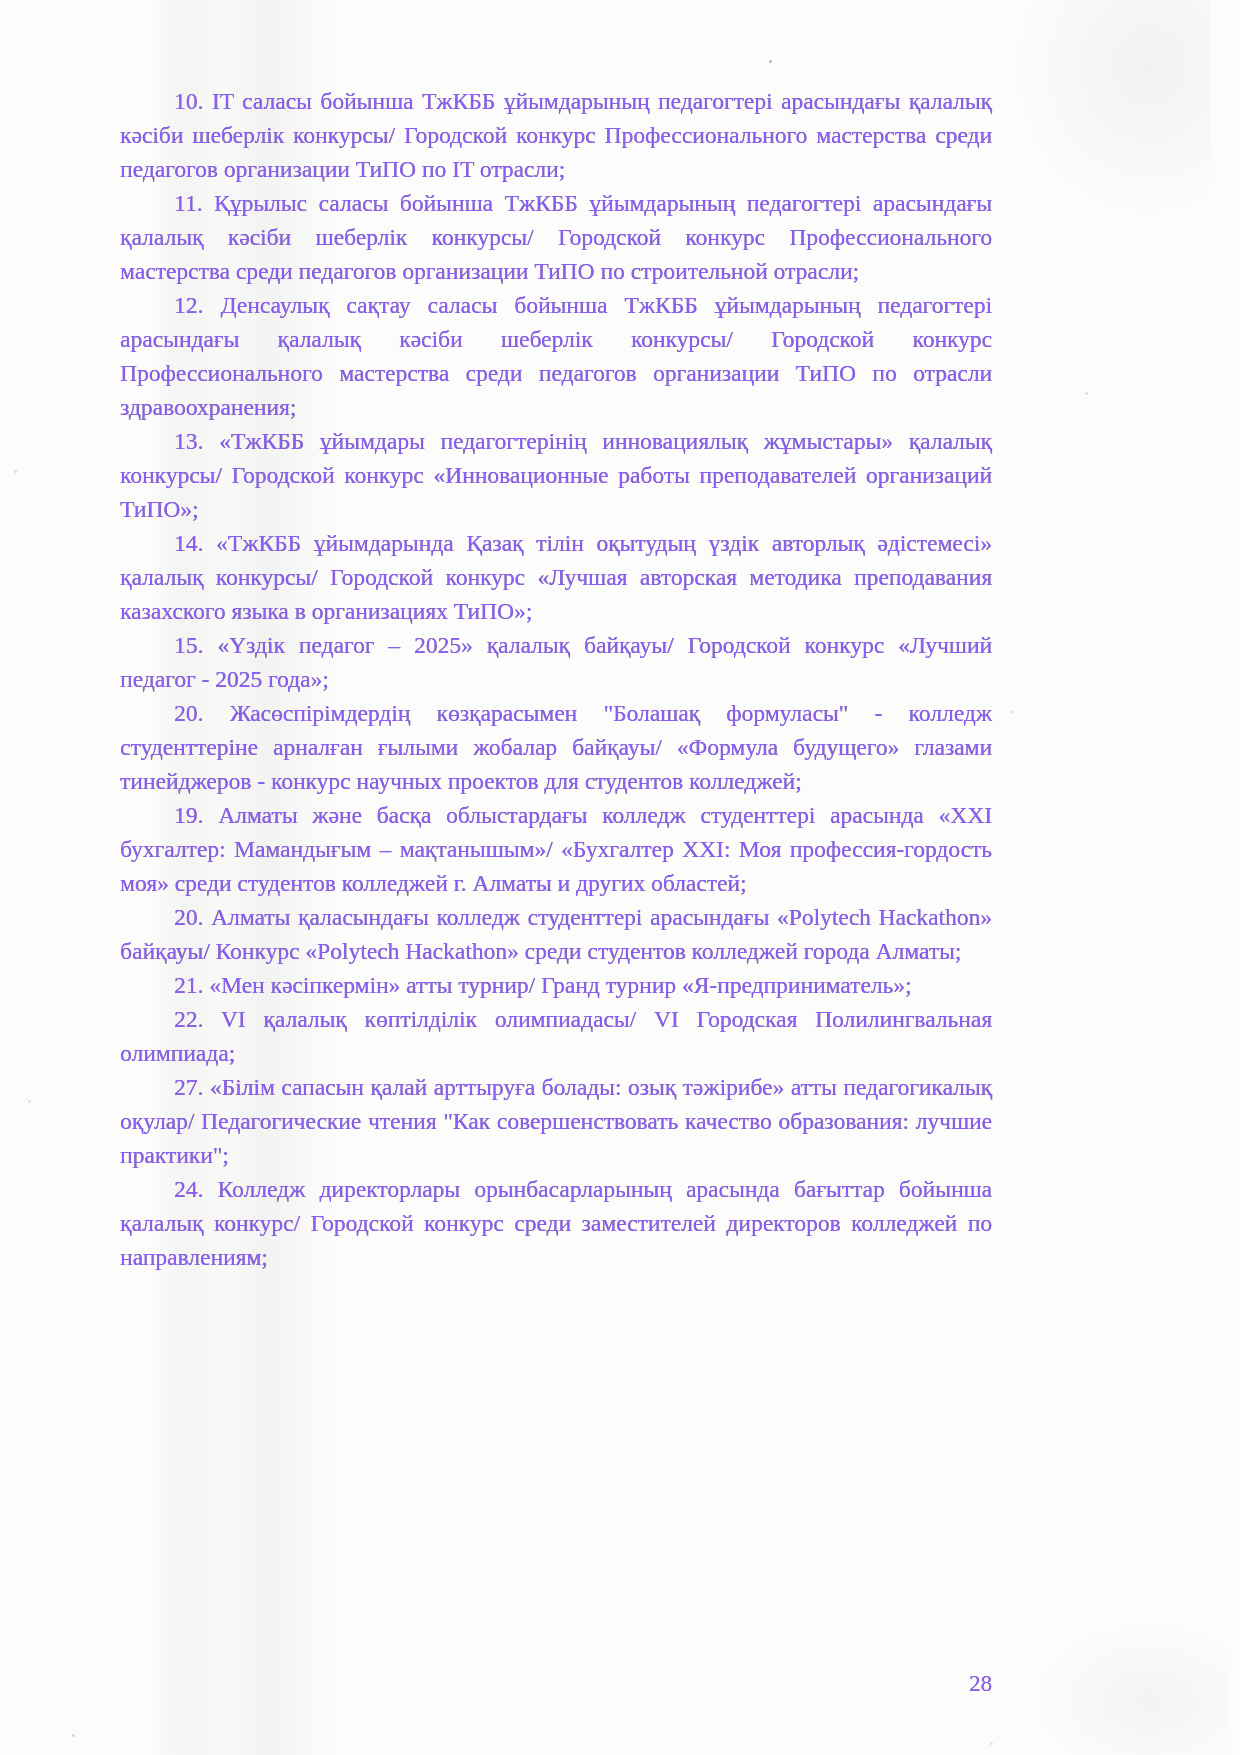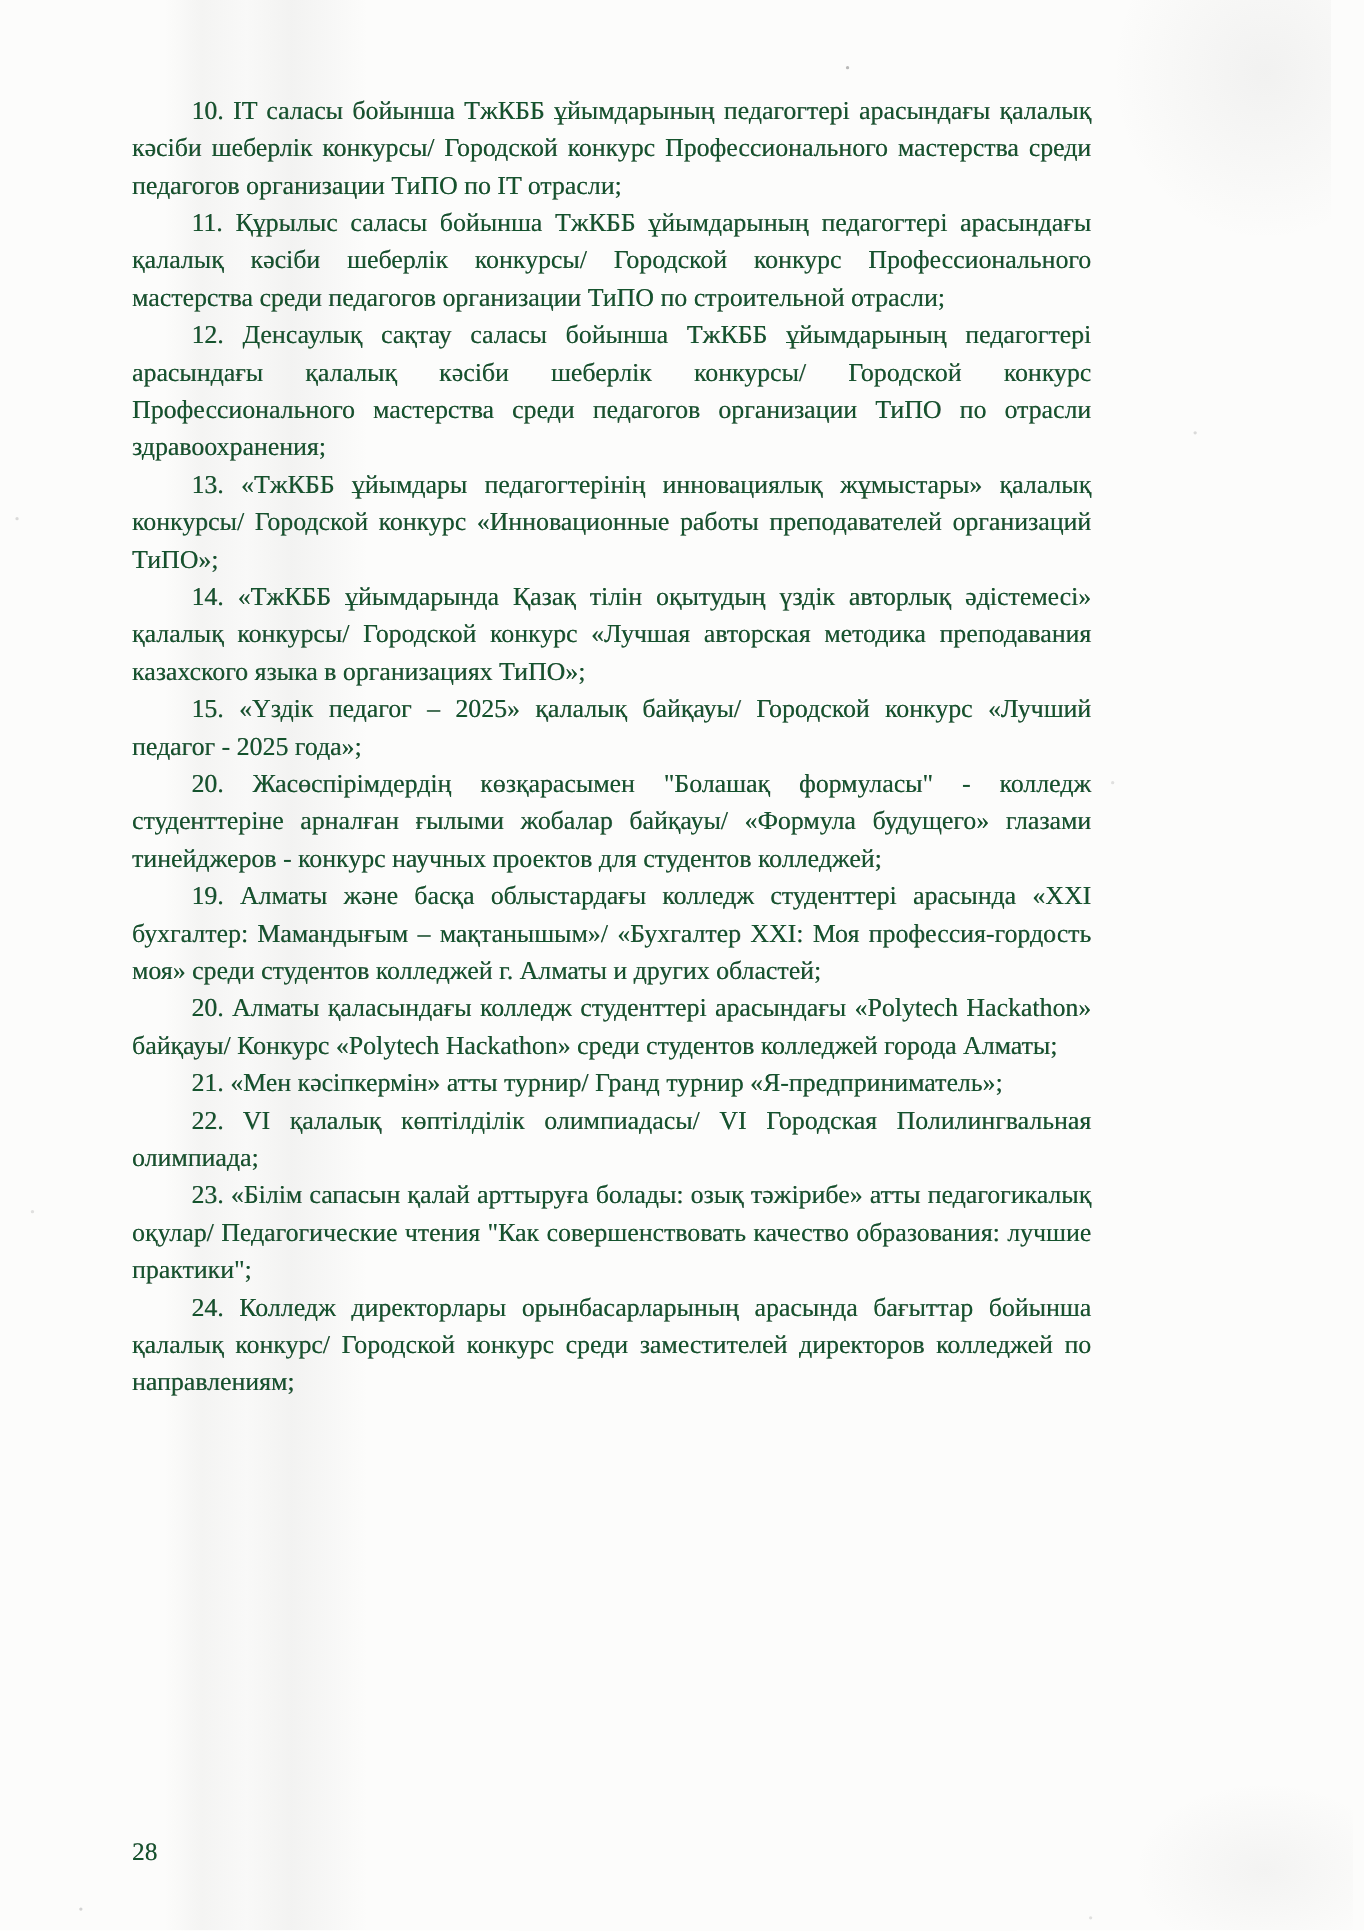--- a/index.html
+++ b/index.html
@@ -8,21 +8,21 @@
     padding: 0;
     background: #ffffff;
   }
   .page {
     position: relative;
     width: 1240px;
     height: 1755px;
     background: #fcfcfb;
     overflow: hidden;
     font-family: "Liberation Serif", "DejaVu Serif", serif;
-    color: #14532d;
+    color: #8b5cf6;
   }
   
   .streak-left {
     position: absolute;
     left: 150px; top: 0;
     width: 185px; height: 1755px;
     background: linear-gradient(90deg,
       rgba(90,90,90,0.00) 0%,
       rgba(90,90,90,0.05) 18%,
       rgba(90,90,90,0.02) 40%,
@@ -75,21 +75,21 @@
   .text-block p {
     margin: 0;
     padding: 0;
     text-indent: 54px;
   }
   .page-number {
     position: absolute;
     left: 120px;
     top: 1671px;
     width: 872px;
-    text-align: left;
+    text-align: right;
     font-size: 23px;
     text-shadow: 0.3px 0 0 rgba(20,20,20,0.5);
   }
 </style>
 </head>
 <body>
 
 <div class="page">
 
   <div class="streak-left"></div>
@@ -109,19 +109,19 @@
     <p>11. Құрылыс саласы бойынша ТжКББ ұйымдарының педагогтері арасындағы қалалық кәсіби шеберлік конкурсы/ Городской конкурс Профессионального мастерства среди педагогов организации ТиПО по строительной отрасли;</p>
     <p>12. Денсаулық сақтау саласы бойынша ТжКББ ұйымдарының педагогтері арасындағы қалалық кәсіби шеберлік конкурсы/ Городской конкурс Профессионального мастерства среди педагогов организации ТиПО по отрасли здравоохранения;</p>
     <p>13. «ТжКББ ұйымдары педагогтерінің инновациялық жұмыстары» қалалық конкурсы/ Городской конкурс «Инновационные работы преподавателей организаций ТиПО»;</p>
     <p>14. «ТжКББ ұйымдарында Қазақ тілін оқытудың үздік авторлық әдістемесі» қалалық конкурсы/ Городской конкурс «Лучшая авторская методика преподавания казахского языка в организациях ТиПО»;</p>
     <p>15. «Үздік педагог – 2025» қалалық байқауы/ Городской конкурс «Лучший педагог - 2025 года»;</p>
     <p>20. Жасөспірімдердің көзқарасымен "Болашақ формуласы" - колледж студенттеріне арналған ғылыми жобалар байқауы/ «Формула будущего» глазами тинейджеров - конкурс научных проектов для студентов колледжей;</p>
     <p>19. Алматы және басқа облыстардағы колледж студенттері арасында «XXI бухгалтер: Мамандығым – мақтанышым»/ «Бухгалтер XXI: Моя профессия-гордость моя» среди студентов колледжей г. Алматы и других областей;</p>
     <p>20. Алматы қаласындағы колледж студенттері арасындағы «Polytech Hackathon» байқауы/ Конкурс  «Polytech Hackathon» среди студентов колледжей города Алматы;</p>
     <p>21. «Мен кәсіпкермін»  атты турнир/ Гранд турнир «Я-предприниматель»;</p>
     <p>22. VI қалалық көптілділік олимпиадасы/ VI Городская Полилингвальная олимпиада;</p>
-    <p>23. «Білім сапасын қалай арттыруға болады: озық тәжірибе» атты педагогикалық оқулар/ Педагогические чтения "Как совершенствовать качество образования: лучшие практики";</p>
+    <p>27. «Білім сапасын қалай арттыруға болады: озық тәжірибе» атты педагогикалық оқулар/ Педагогические чтения "Как совершенствовать качество образования: лучшие практики";</p>
     <p>24. Колледж директорлары орынбасарларының арасында бағыттар бойынша қалалық конкурс/ Городской конкурс среди заместителей директоров колледжей по направлениям;</p>
   </div>
 
   <div class="page-number">28</div>
 
 </div>
 
 </body></html>

